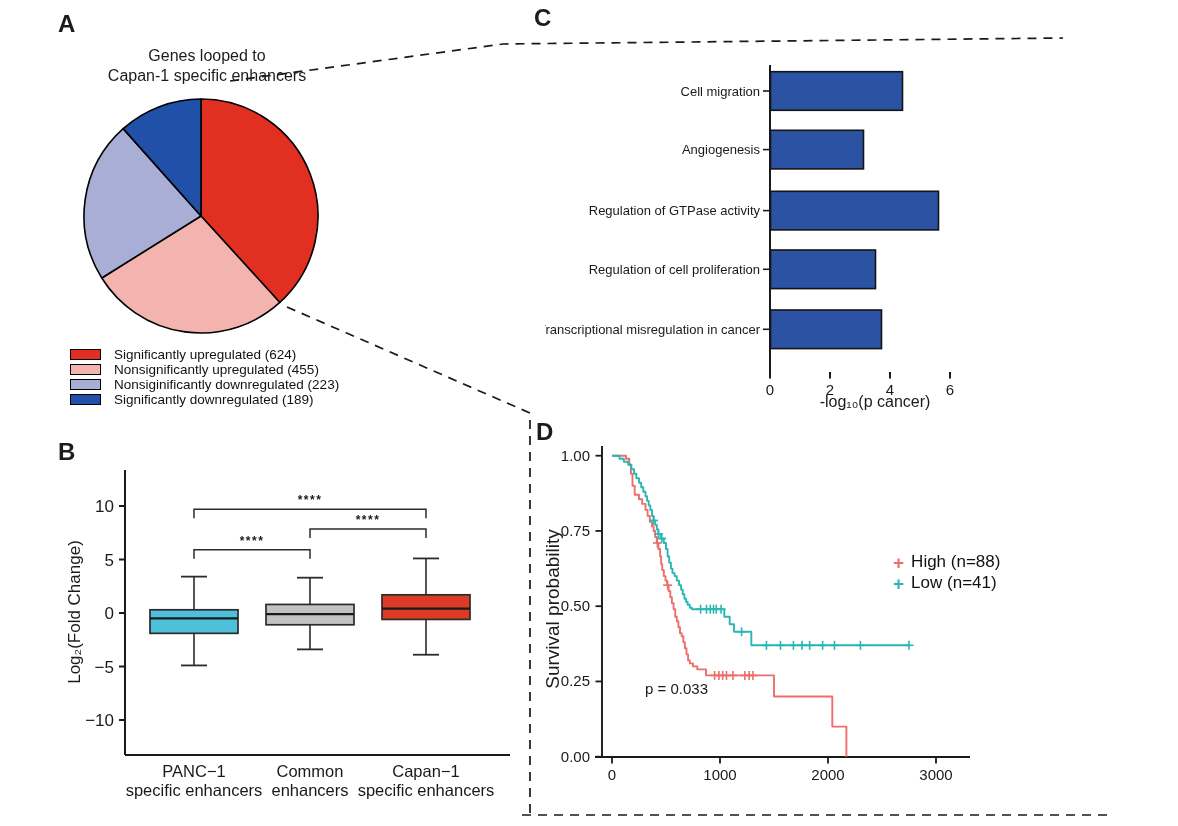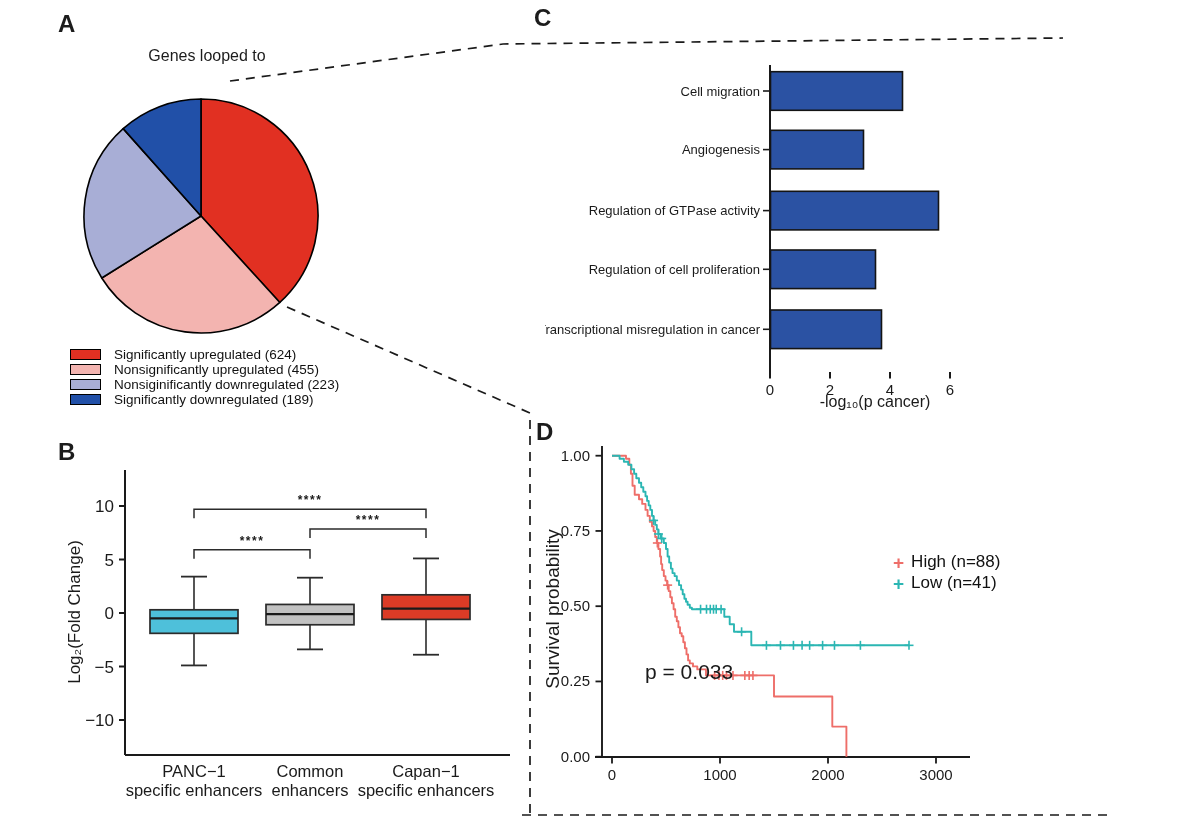--- a/index.html
+++ b/index.html
@@ -27,20 +27,21 @@
 
   <svg id="connector-svg" class="abs" style="left:0;top:0;pointer-events:none;" width="1178" height="826" viewBox="0 0 1178 826">
     <polyline points="230,81 503,44 1063,38" fill="none" stroke="#1a1a1a" stroke-width="1.7" stroke-dasharray="9,7"></polyline>
     <polyline points="287,307 530,413 530,815" fill="none" stroke="#1a1a1a" stroke-width="1.7" stroke-dasharray="9,7"></polyline>
     <line x1="522" y1="815" x2="1113" y2="815" stroke="#1a1a1a" stroke-width="1.7" stroke-dasharray="9,7"></line>
   </svg>
 
   <div class="abs panel-letter" style="left:58px;top:10px;">A</div>
   <div class="abs pie-title" style="left:82px;top:46px;">
     <div>Genes looped to</div>
+    <div>Capan-1 specific enhancers</div>
   </div>
   <svg id="pie-svg" class="abs" style="left:78px;top:93px;" width="246" height="246" viewBox="0 0 246 246">
       <path d="M123,123 L123.00,6.00 A117,117 0 0 1 201.82,209.46 Z" fill="#E13022" stroke="#000" stroke-width="1.6" stroke-linejoin="round"></path>
       <path d="M123,123 L201.82,209.46 A117,117 0 0 1 23.76,184.98 Z" fill="#F3B4B0" stroke="#000" stroke-width="1.6" stroke-linejoin="round"></path>
       <path d="M123,123 L23.76,184.98 A117,117 0 0 1 45.18,35.63 Z" fill="#A8AED6" stroke="#000" stroke-width="1.6" stroke-linejoin="round"></path>
       <path d="M123,123 L45.18,35.63 A117,117 0 0 1 123.00,6.00 Z" fill="#2150A8" stroke="#000" stroke-width="1.6" stroke-linejoin="round"></path>
     </svg>
   <div id="pie-legend" class="abs legend" style="left:70px;top:349px;">
       <div class="legend-row">
         <span class="legend-swatch" style="background: rgb(225, 48, 34);"></span>
@@ -220,15 +221,15 @@
   <div id="km-legend" class="abs km-legend" style="left:893px;top:552px;">
       <div class="km-legend-row">
         <span class="km-plus" style="color: rgb(238, 110, 105);">+</span>
         <span>High (n=88)</span>
       </div>
       <div class="km-legend-row">
         <span class="km-plus" style="color: rgb(43, 182, 179);">+</span>
         <span>Low (n=41)</span>
       </div>
     </div>
-  <div class="abs" style="left:645px;top:660px;font-size:21px;">p = 0.033</div>
+  <div class="abs" style="left:645px;top:680px;font-size:15px;">p = 0.033</div>
 
 </div>
 
 </body></html>

